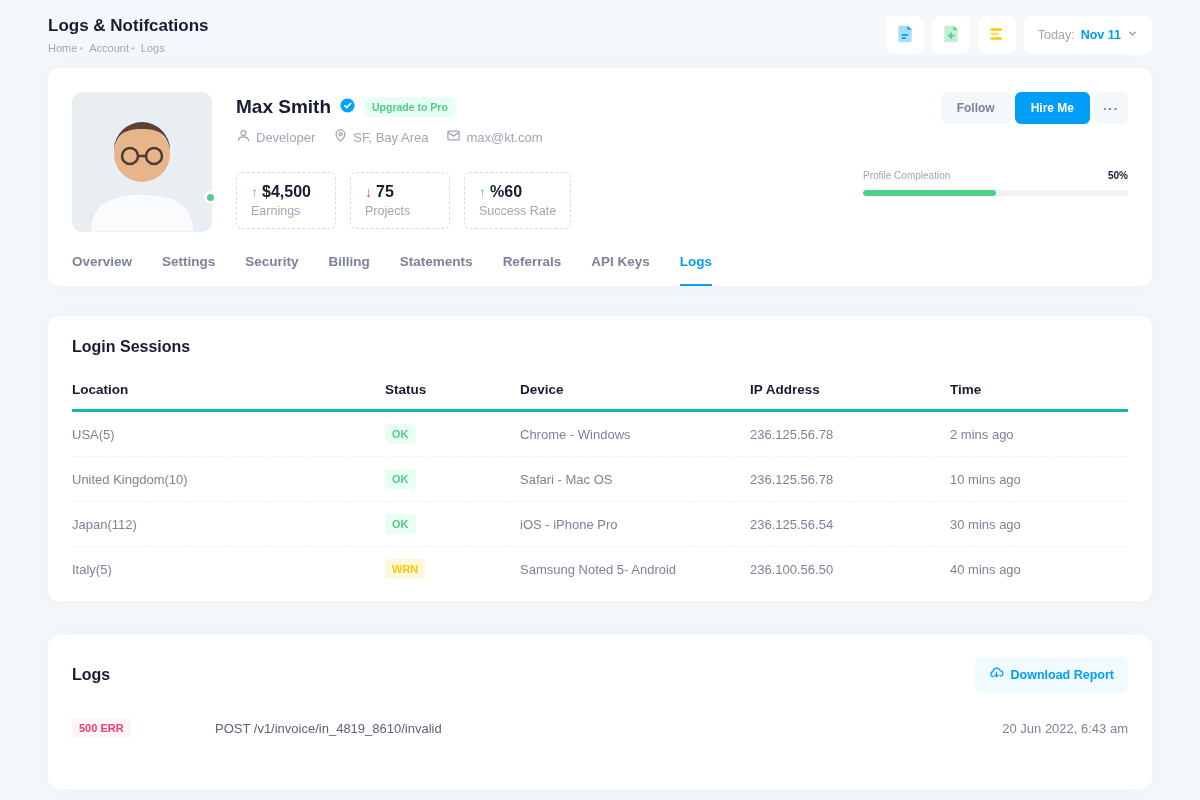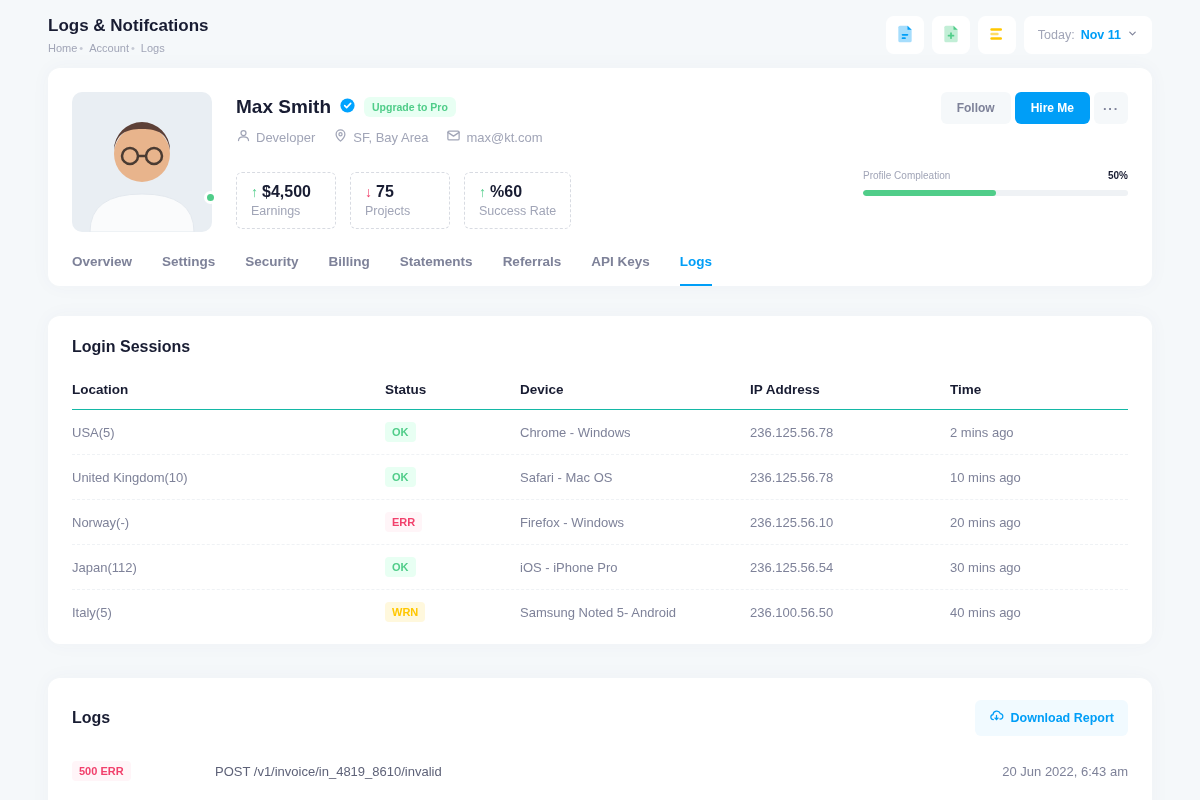--- a/index.html
+++ b/index.html
@@ -58,21 +58,21 @@
   .tab { background:none; border:none; border-bottom:2px solid transparent; padding:0 0 15px; font-size:13.5px; font-weight:600; color:#7e8299; cursor:pointer; font-family:inherit; }
   .tab.active { color:#009ef7; border-bottom-color:#009ef7; }
   
   .sessions-card { margin-top:30px; padding-bottom:10px; }
   .card-head { display:flex; justify-content:space-between; align-items:center; padding:22px 24px 14px; }
   .card-title { font-size:16px; font-weight:700; }
   .head-controls { display:flex; gap:10px; align-items:center; }
   .select { height:36px; min-width:108px; background:#f1f3f6; border:none; border-radius:6px; display:flex; align-items:center; justify-content:space-between; gap:10px; padding:0 12px; font-size:12.5px; color:#5e6278; font-weight:600; cursor:pointer; }
   .table-wrap { padding:0 24px; }
   .s-row { display:grid; grid-template-columns:313px 135px 230px 200px 1fr; align-items:center; padding:12px 0; border-bottom:1px dashed #eff2f5; font-size:13px; color:#7e8299; }
-  .s-head { font-size:13.5px; font-weight:700; color:#181c32; border-bottom:1px solid #14b8a6; }
+  .s-head { font-size:13.5px; font-weight:700; color:#181c32; border-bottom:3px solid #14b8a6; }
   .s-body .s-row:last-child { border-bottom:none; }
   .badge { display:inline-block; padding:4px 7px; border-radius:4px; font-size:11px; font-weight:700; }
   .success { background:#e8fff3; color:#50cd89; }
   .danger  { background:#fff5f8; color:#f1416c; }
   .warning { background:#fff8dd; color:#ffc700; }
   
   .logs-card { margin-top:34px; padding-bottom:40px; }
   .btn-light-primary { background:#f1faff; color:#009ef7; padding:9px 14px; display:flex; align-items:center; gap:7px; font-size:12.5px; font-weight:600; }
   .l-row { display:grid; grid-template-columns:143px 1fr auto; align-items:center; padding:11px 0; font-size:13px; }
   .logs-table { padding:0 24px; }
@@ -266,27 +266,20 @@
         </div>
 
         <div class="s-row">
           <div>United Kingdom(10)</div>
           <div><span class="badge success">OK</span></div>
           <div>Safari - Mac OS</div>
           <div>236.125.56.78</div>
           <div>10 mins ago</div>
         </div>
 
-        <div class="s-row">
-          <div>Norway(-)</div>
-          <div><span class="badge danger">ERR</span></div>
-          <div>Firefox - Windows</div>
-          <div>236.125.56.10</div>
-          <div>20 mins ago</div>
-        </div>
 
         <div class="s-row">
           <div>Japan(112)</div>
           <div><span class="badge success">OK</span></div>
           <div>iOS - iPhone Pro</div>
           <div>236.125.56.54</div>
           <div>30 mins ago</div>
         </div>
 
         <div class="s-row">

